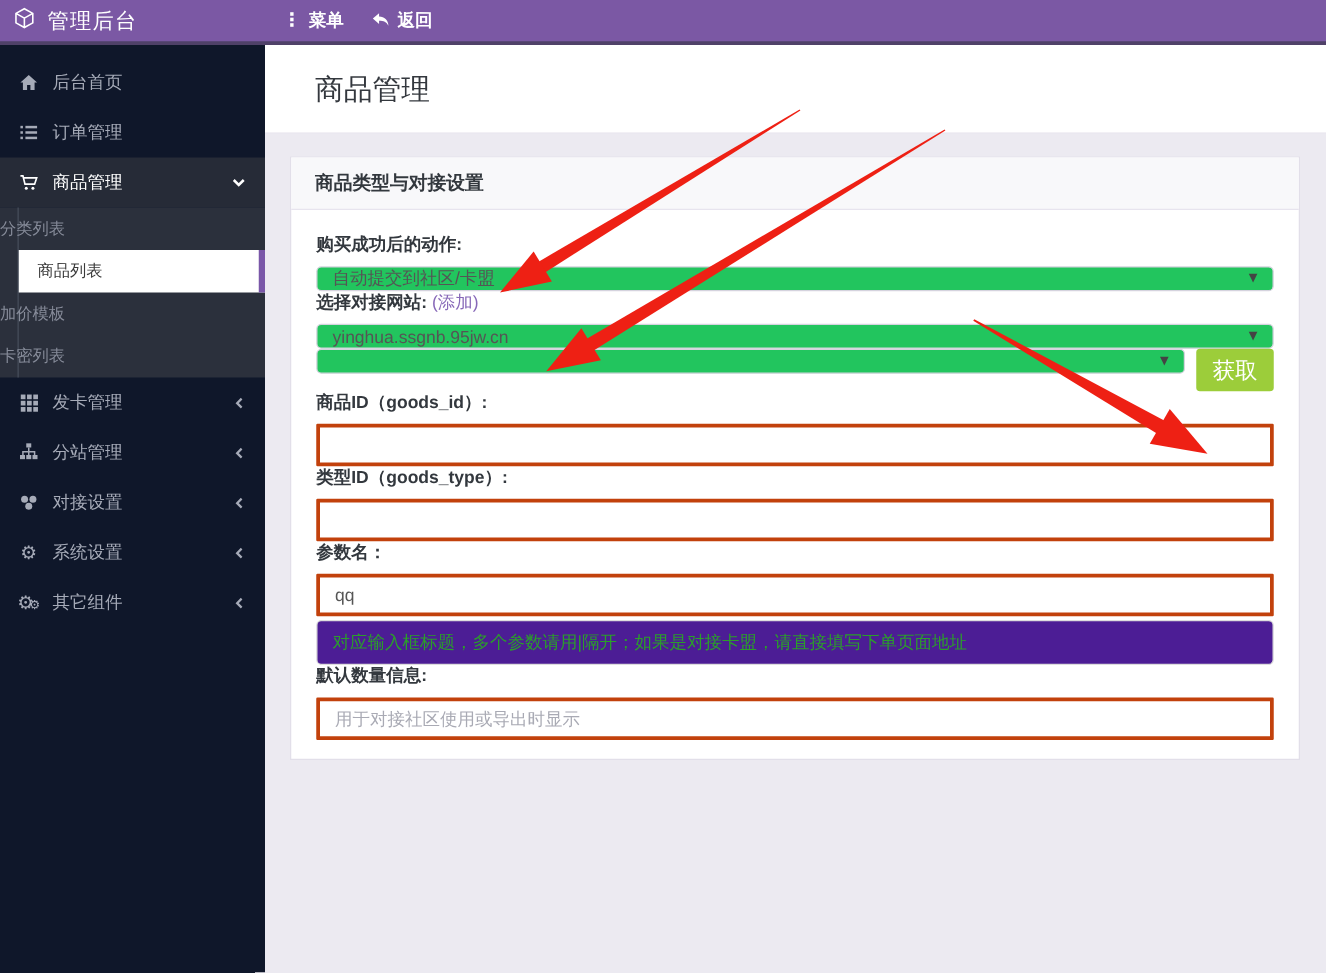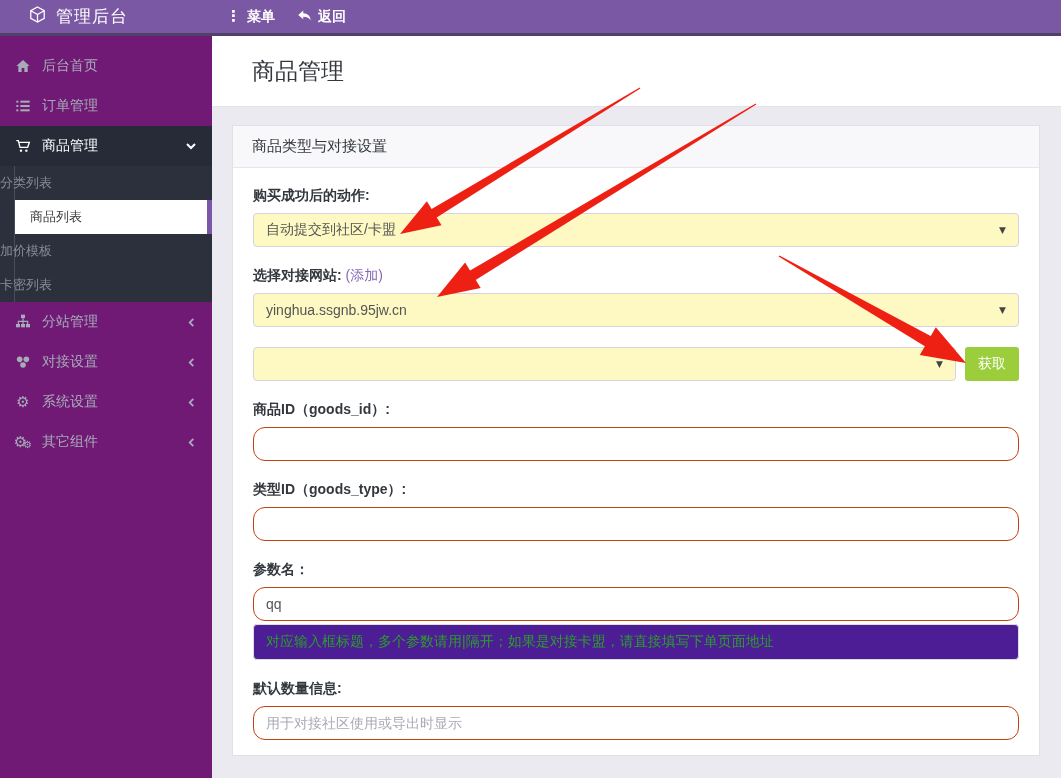--- a/index.html
+++ b/index.html
@@ -9,29 +9,29 @@
     background:#eceaf1; overflow:hidden; position:relative;
     color:#333;
   }
   .app { display:flex; flex-direction:column; height:100%; }
 
   
   .topbar {
     height:36px; flex:0 0 36px; background:var(--topbar,#7b58a4);
     border-bottom:3px solid #4f4168; display:flex; align-items:center; color:#fff;
   }
-  .brand { width:212px; flex:0 0 212px; display:flex; align-items:center; gap:9px; padding-left:28px; font-size:17px; letter-spacing:1px; }
+  .brand { width:212px; flex:0 0 212px; display:flex; align-items:center; gap:9px; padding-left:10px; font-size:17px; letter-spacing:1px; }
   .top-links { display:flex; gap:22px; padding-left:14px; font-size:14px; font-weight:bold; }
   .top-link { display:flex; align-items:center; gap:6px; cursor:pointer; }
   .dots { font-family:"DejaVu Sans",sans-serif; font-size:15px; font-weight:bold; line-height:1; }
 
   .shell { display:flex; flex:1; min-height:0; }
 
   
-  .sidebar { width:212px; flex:0 0 212px; background:#701a75; padding-top:10px; }
+  .sidebar { width:212px; flex:0 0 212px; background:#0f172a; padding-top:10px; }
   .nav-item { display:flex; align-items:center; height:40px; padding:0 16px 0 14px;
     color:#a6abb8; font-size:14px; cursor:pointer; }
   .nav-item .ico { width:18px; margin-right:10px; display:flex; justify-content:center; align-items:center; }
   .nav-item .chev { margin-left:auto; display:flex; align-items:center; }
   .nav-item.open { background:#262b37; color:#fff; }
   .gear-glyph { font-family:"DejaVu Sans",sans-serif; font-size:15px; line-height:1; }
   .gear-glyph.small { font-size:10px; margin-left:-4px; margin-top:6px; }
 
   .submenu { background:#2b303c; position:relative; }
   .submenu::before { content:""; position:absolute; left:14px; top:0; bottom:0; width:1px; background:#474d5b; }
@@ -39,37 +39,37 @@
   .sub-item.active { background:#fff; color:#3a3a3a; margin-left:15px; padding-left:15px;
     border-right:5px solid var(--active-submenu-accent,#7a57a8); }
 
   
   .main { flex:1; min-width:0; background:#eceaf1; display:flex; flex-direction:column; }
   .page-head { background:#fff; border-bottom:1px solid #e5e2ec; padding:20px 0 19px 40px; }
   .page-head h1 { font-size:23px; font-weight:400; color:#34383e; }
 
   .panel { margin:18px 21px 0 20px; background:#fff; border:1px solid #e2dfe9; }
   .panel-head { padding:11px 19px; background:#f8f8fa; border-bottom:1px solid #e7e4ee;
-    font-size:15px; font-weight:normal; color:#33383e; }
+    font-size:15px; font-weight:bold; color:#33383e; }
   .panel-body { padding:19px 20px 15px; }
 
-  .group { margin-bottom:20px; }
+  .group { }
   .group:last-child { margin-bottom:0; }
   .f-label { display:block; font-size:14px; font-weight:bold; color:#33383e; margin-bottom:8px; }
   .f-label .link { color:var(--accent-link,#8768b8); font-weight:400; cursor:pointer;text-align:center; }
 
-  .select { display:flex; align-items:center; height:34px; border:1px solid #d5d3de; border-radius:4px;
-    background:#fef9c3; padding:0 12px; font-size:14px; color:#555; cursor:pointer; }
+  .select { display:flex; align-items:center; height:20px; border:1px solid #d5d3de; border-radius:4px;
+    background:#22c55e; padding:0 12px; font-size:14px; color:#555; cursor:pointer; }
   .caret { margin-left:auto; font-size:9px; color:#444; font-family:"DejaVu Sans",sans-serif; }
   .row { display:flex; gap:9px; align-items:stretch; }
   .row .select { flex:1; }
   .btn { height:34px; padding:0 13px; background:var(--button-green,#9ccd3a); color:#fff;
-    border:0; border-radius:3px; font-size:14px; cursor:pointer; font-family:inherit; }
-
-  .input { display:block; width:100%; height:34px; border:1px solid #c2410c; border-radius:12px;
+    border:0; border-radius:3px; font-size:18px; cursor:pointer; font-family:inherit; }
+
+  .input { display:block; width:100%; height:34px; border:3px solid #c2410c; border-radius:1px;
     padding:0 12px; font-size:14px; color:#555; outline:none; font-family:inherit; background:#fff; }
   .input::placeholder { color:#a9aab4; }
 
   .help { margin-top:3px; background:#4c1d95; border:1px solid #ddd; border-radius:4px;
     padding:8px 12px; font-size:14px; color:var(--help-text-green,#2b9e2b); }
 
   
   .annot-layer { position:absolute; inset:0; pointer-events:none; z-index:50; }
   .annot { fill:var(--annotation-red,#ee2014); }
 </style>
@@ -146,20 +146,41 @@
         </span>
       </div>
 
       <div class="submenu">
         <div class="sub-item">分类列表</div>
         <div class="sub-item active">商品列表</div>
         <div class="sub-item">加价模板</div>
         <div class="sub-item">卡密列表</div>
       </div>
 
+      <div class="nav-item">
+        <span class="ico">
+          <svg viewBox="0 0 24 24" width="15" height="15" fill="currentColor">
+              <rect x="1" y="1" width="6" height="6"></rect>
+              <rect x="9" y="1" width="6" height="6"></rect>
+              <rect x="17" y="1" width="6" height="6"></rect>
+              <rect x="1" y="9" width="6" height="6"></rect>
+              <rect x="9" y="9" width="6" height="6"></rect>
+              <rect x="17" y="9" width="6" height="6"></rect>
+              <rect x="1" y="17" width="6" height="6"></rect>
+              <rect x="9" y="17" width="6" height="6"></rect>
+              <rect x="17" y="17" width="6" height="6"></rect>
+            </svg>
+        </span>
+        <span>发卡管理</span>
+        <span class="chev">
+          <svg viewBox="0 0 10 10" width="9" height="9">
+              <path d="M7 1L3 5l4 4" fill="none" stroke="currentColor" stroke-width="2"></path>
+            </svg>
+        </span>
+      </div>
 
       <div class="nav-item">
         <span class="ico">
           <svg viewBox="0 0 24 24" width="16" height="16">
               <path d="M12 6v5M5 15v-4h14v4M12 11v4" stroke="currentColor" stroke-width="1.8" fill="none"></path>
               <rect x="9" y="1" width="6" height="5" fill="currentColor"></rect>
               <rect x="1.5" y="15" width="6" height="5" fill="currentColor"></rect>
               <rect x="9" y="15" width="6" height="5" fill="currentColor"></rect>
               <rect x="16.5" y="15" width="6" height="5" fill="currentColor"></rect>
             </svg>

